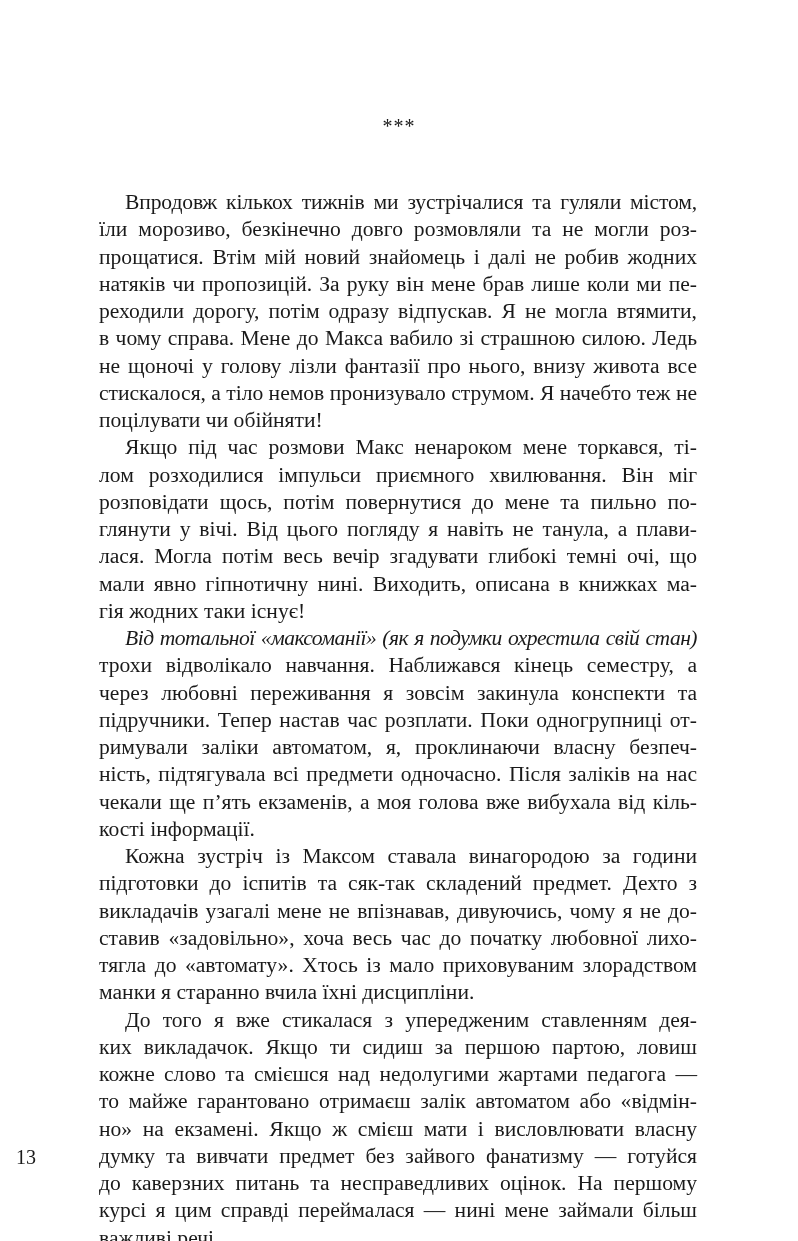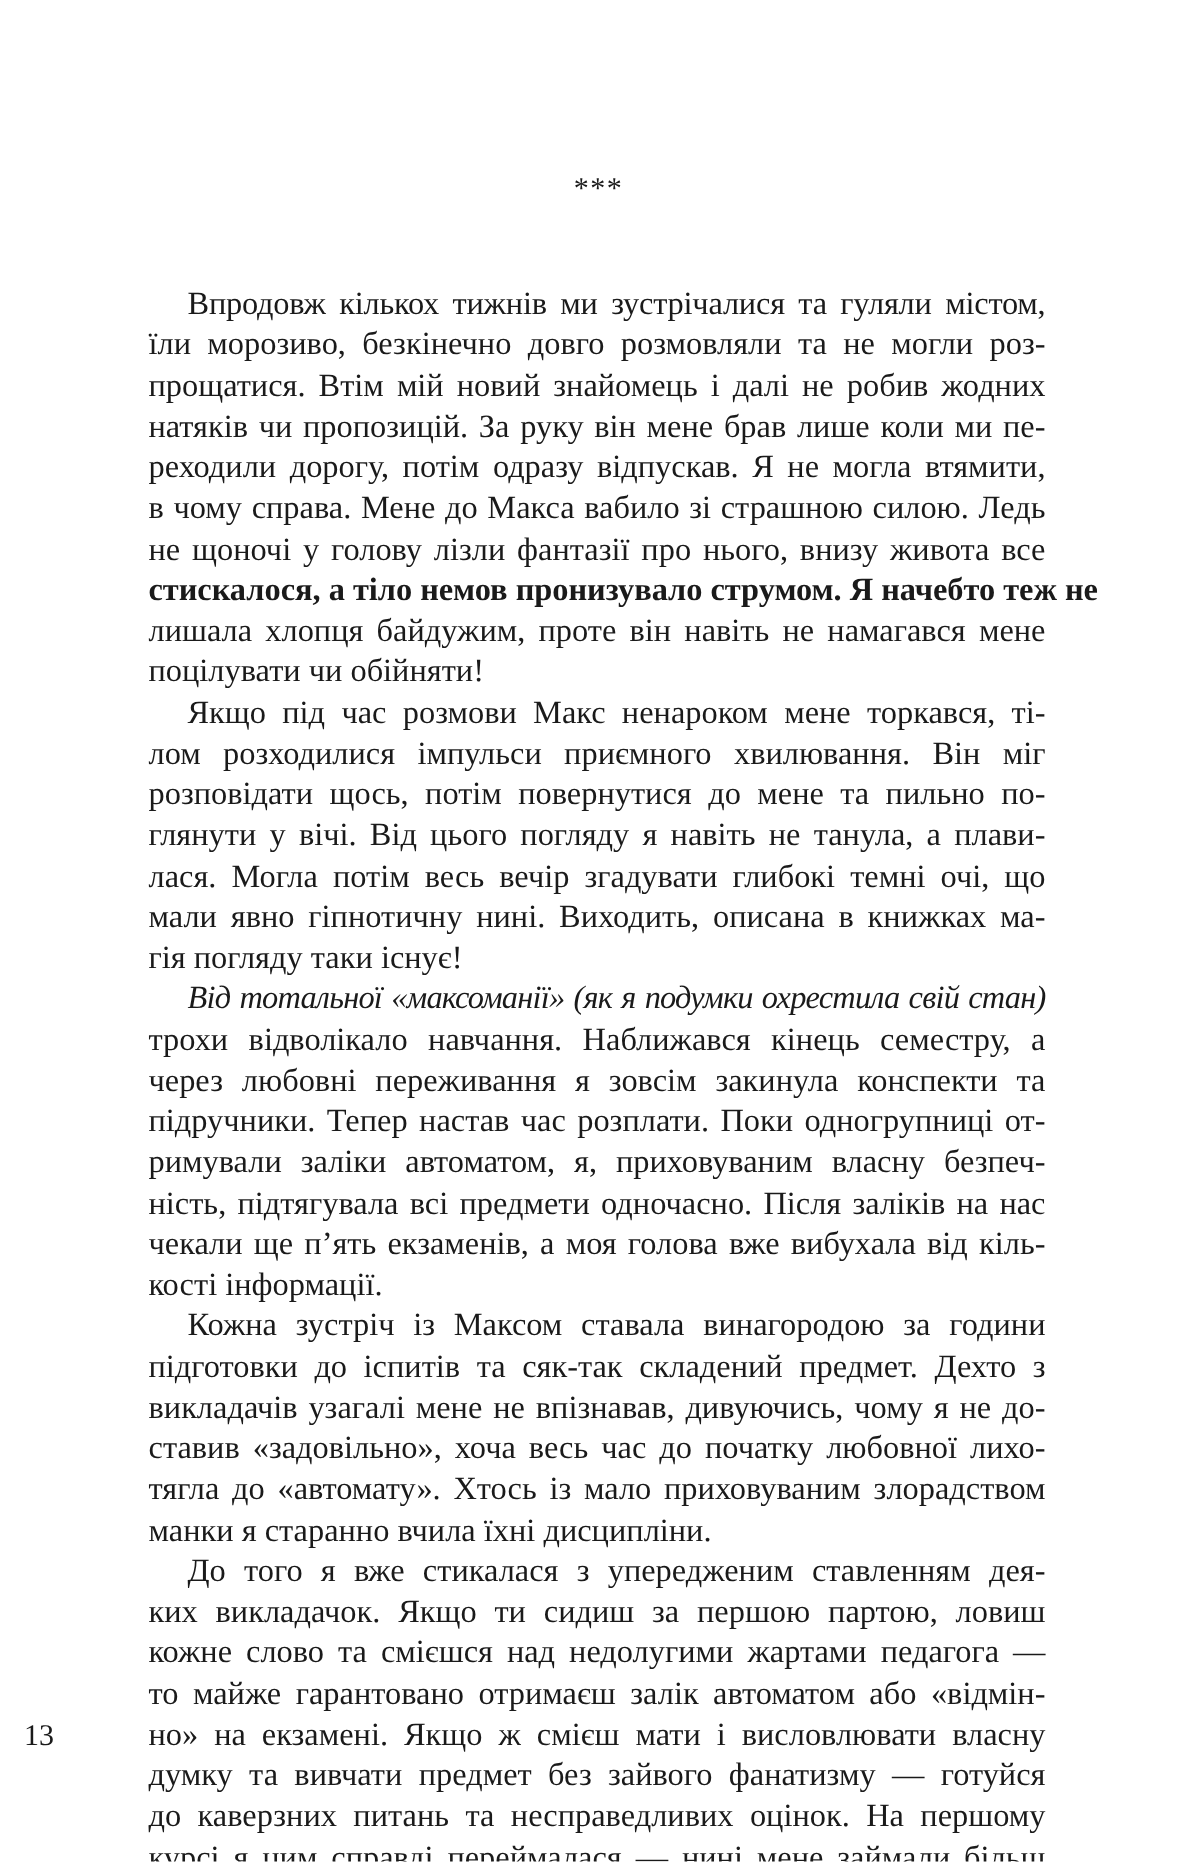--- a/index.html
+++ b/index.html
@@ -75,39 +75,38 @@
   <div class="separator">***</div>
   <div class="text-block" id="text-block">
       <div>
         <span class="line indent" style="letter-spacing: -0.136px; margin-top: 20px;">Впродовж кількох тижнів ми зустрічалися та гуляли містом,</span>
         <span class="line">їли морозиво, безкінечно довго розмовляли та не могли роз-</span>
         <span class="line">прощатися. Втім мій новий знайомець і далі не робив жодних</span>
         <span class="line">натяків чи пропозицій. За руку він мене брав лише коли ми пе-</span>
         <span class="line">реходили дорогу, потім одразу відпускав. Я не могла втямити,</span>
         <span class="line">в чому справа. Мене до Макса вабило зі страшною силою. Ледь</span>
         <span class="line">не щоночі у голову лізли фантазії про нього, внизу живота все</span>
-        <span class="line" style="letter-spacing: -0.017px; font-weight: bold;">стискалося, а тіло немов пронизувало струмом. Я начебто теж не</span>
-        <span class="line">лишала хлопця байдужим, проте він навіть не намагався мене</span>
+        <span class="line" style="letter-spacing: -0.017px;">стискалося, а тіло немов пронизувало струмом. Я начебто теж не</span>
         <span class="line last">поцілувати чи обійняти!</span>
       </div>
       <div>
         <span class="line indent">Якщо під час розмови Макс ненароком мене торкався, ті-</span>
         <span class="line">лом розходилися імпульси приємного хвилювання. Він міг</span>
         <span class="line">розповідати щось, потім повернутися до мене та пильно по-</span>
         <span class="line">глянути у вічі. Від цього погляду я навіть не танула, а плави-</span>
         <span class="line">лася. Могла потім весь вечір згадувати глибокі темні очі, що</span>
         <span class="line">мали явно гіпнотичну нині. Виходить, описана в книжках ма-</span>
-        <span class="line last">гія погляду таки існує!</span>
+        <span class="line last">гія жодних таки існує!</span>
       </div>
       <div>
         <span class="line indent" style="letter-spacing: -0.53px; font-style: italic;">Від тотальної «максоманії» (як я подумки охрестила свій стан)</span>
         <span class="line">трохи відволікало навчання. Наближався кінець семестру, а</span>
         <span class="line">через любовні переживання я зовсім закинула конспекти та</span>
         <span class="line">підручники. Тепер настав час розплати. Поки одногрупниці от-</span>
-        <span class="line">римували заліки автоматом, я, приховуваним власну безпеч-</span>
+        <span class="line">римували заліки автоматом, я, проклинаючи власну безпеч-</span>
         <span class="line">ність, підтягувала всі предмети одночасно. Після заліків на нас</span>
         <span class="line">чекали ще п’ять екзаменів, а моя голова вже вибухала від кіль-</span>
         <span class="line last">кості інформації.</span>
       </div>
       <div>
         <span class="line indent">Кожна зустріч із Максом ставала винагородою за години</span>
         <span class="line">підготовки до іспитів та сяк-так складений предмет. Дехто з</span>
         <span class="line">викладачів узагалі мене не впізнавав, дивуючись, чому я не до-</span>
         <span class="line">ставив «задовільно», хоча весь час до початку любовної лихо-</span>
         <span class="line">тягла до «автомату». Хтось із мало приховуваним злорадством</span>

